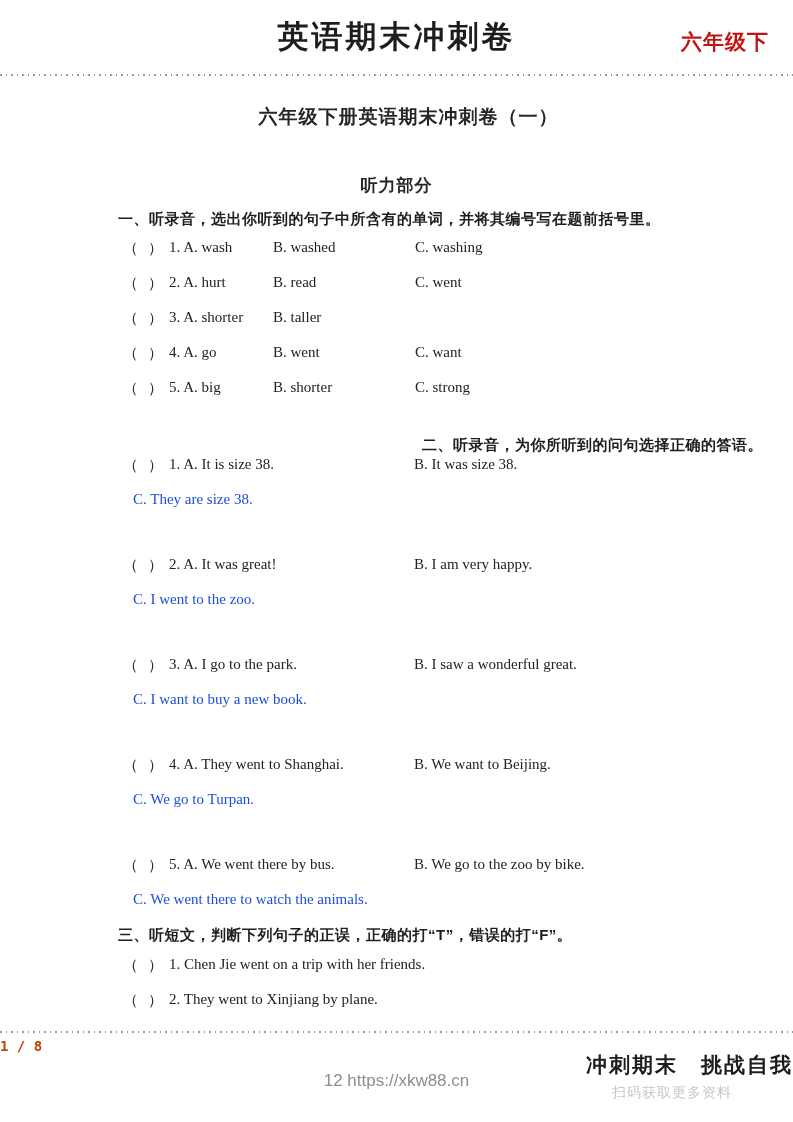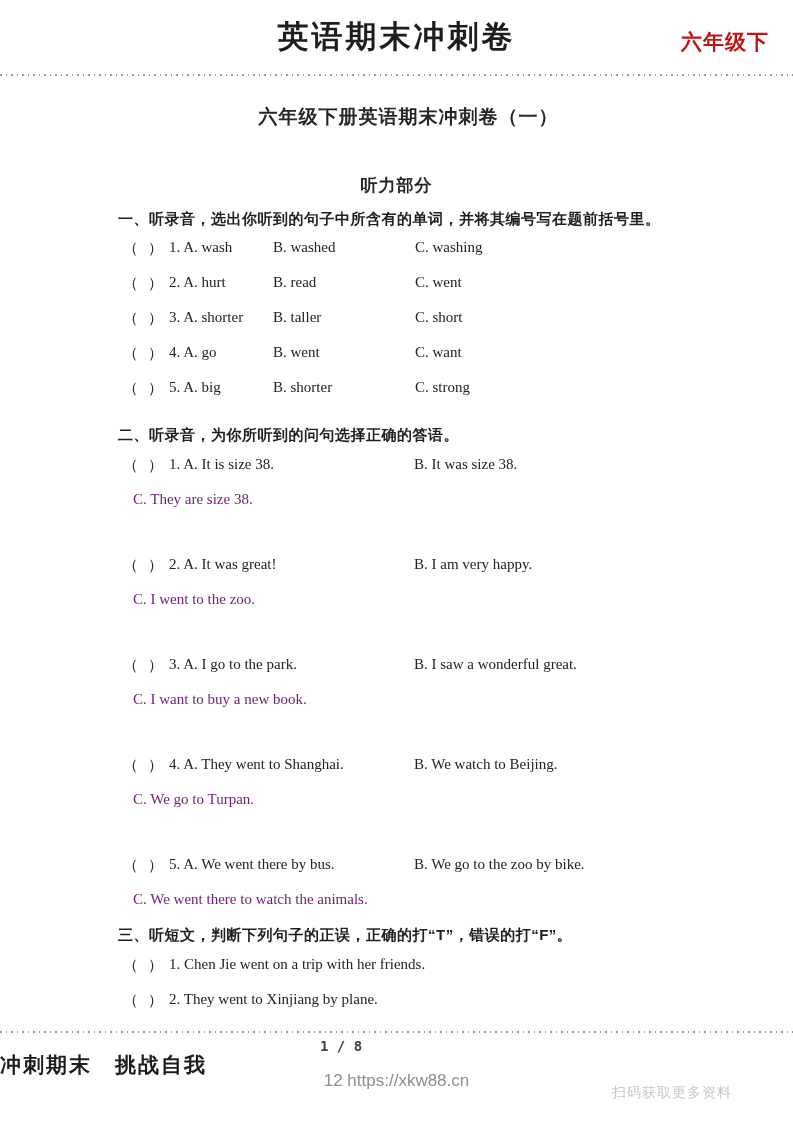--- a/index.html
+++ b/index.html
@@ -38,46 +38,46 @@
     position:absolute;top:174px;left:0;width:100%;
     text-align:center;font-size:17px;font-weight:700;letter-spacing:1px;font-family:Liberation Mono, monospace;
   }
   
   .sec-head{
     position:absolute;left:118px;right:30px;
     font-family:"Liberation Sans","DejaVu Sans",sans-serif;
     font-size:15px;font-weight:700;color:#1f1f1f;letter-spacing:0.5px;
   }
   .sec1-head{top:210px;}
-  .sec2-head{top:426px;}
+  .sec2-head{top:436px;text-align:right;}
   .sec3-head{top:926px;}
   
   .rows{position:absolute;left:118px;right:20px;display:flex;flex-direction:column;}
   .sec1-rows{top:239px;gap:16px;}
   .sec2-groups{top:456px;gap:48px;}
   .sec3-rows{top:956px;gap:16px;}
   .q-row{font-size:15px;color:#222;white-space:nowrap;}
   .grid1{display:grid;grid-template-columns:51px 104px 142px auto;}
   .grid2{display:grid;grid-template-columns:51px 245px auto;}
   .grid3{display:grid;grid-template-columns:51px auto;}
   .bracket{
     display:inline-flex;width:45px;justify-content:space-between;
     padding-left:5px;box-sizing:border-box;
   }
-  .c-line{margin-left:15px;margin-top:16px;font-size:15px;color:#701a75;}
+  .c-line{margin-left:15px;margin-top:16px;font-size:15px;color:#1d4ed8;}
   
   .page-num{
     position:absolute;top:1038px;left:0;right:111px;
-    text-align:center;
+    text-align:left;
     font-family:"DejaVu Sans Mono",monospace;
-    font-size:14px;font-weight:700;color:#404040;
+    font-size:14px;font-weight:700;color:#c2410c;
   }
   .slogan{
     position:absolute;top:1051px;left:0;width:100%;
-    text-align:left;font-size:21px;font-weight:600;letter-spacing:2px;
+    text-align:right;font-size:21px;font-weight:600;letter-spacing:2px;
     color:#1c1c1c;
   }
   .url-line{
     position:absolute;top:1071px;left:0;width:100%;
     text-align:center;
     font-family:"Liberation Sans","DejaVu Sans",sans-serif;
     font-size:17px;color:#8e8e8e;
   }
   .scan-hint{
     position:absolute;top:1084px;left:612px;
@@ -117,21 +117,20 @@
       <span>B. read</span>
       <span>C. went</span>
     </div>
     <div class="q-row grid1">
       <span class="bracket">
           <span>（</span>
           <span>）</span>
         </span>
       <span>3. A. shorter</span>
       <span>B. taller</span>
-      <span>C. short</span>
     </div>
     <div class="q-row grid1">
       <span class="bracket">
           <span>（</span>
           <span>）</span>
         </span>
       <span>4. A. go</span>
       <span>B. went</span>
       <span>C. want</span>
     </div>
@@ -181,21 +180,21 @@
       </div>
       <div class="c-line">C. I want to buy a new book.</div>
     </div>
     <div>
       <div class="q-row grid2">
         <span class="bracket">
             <span>（</span>
             <span>）</span>
           </span>
         <span>4. A. They went to Shanghai.</span>
-        <span>B. We watch to Beijing.</span>
+        <span>B. We want to Beijing.</span>
       </div>
       <div class="c-line">C. We go to Turpan.</div>
     </div>
     <div>
       <div class="q-row grid2">
         <span class="bracket">
             <span>（</span>
             <span>）</span>
           </span>
         <span>5. A. We went there by bus.</span>

